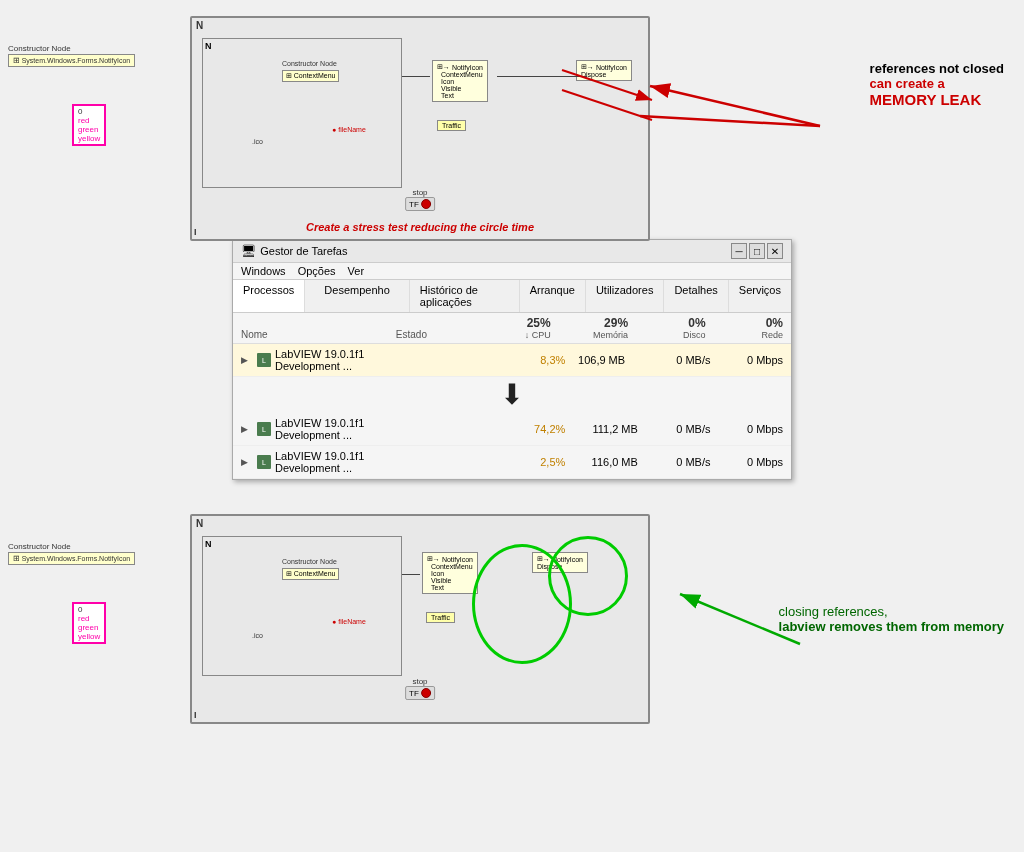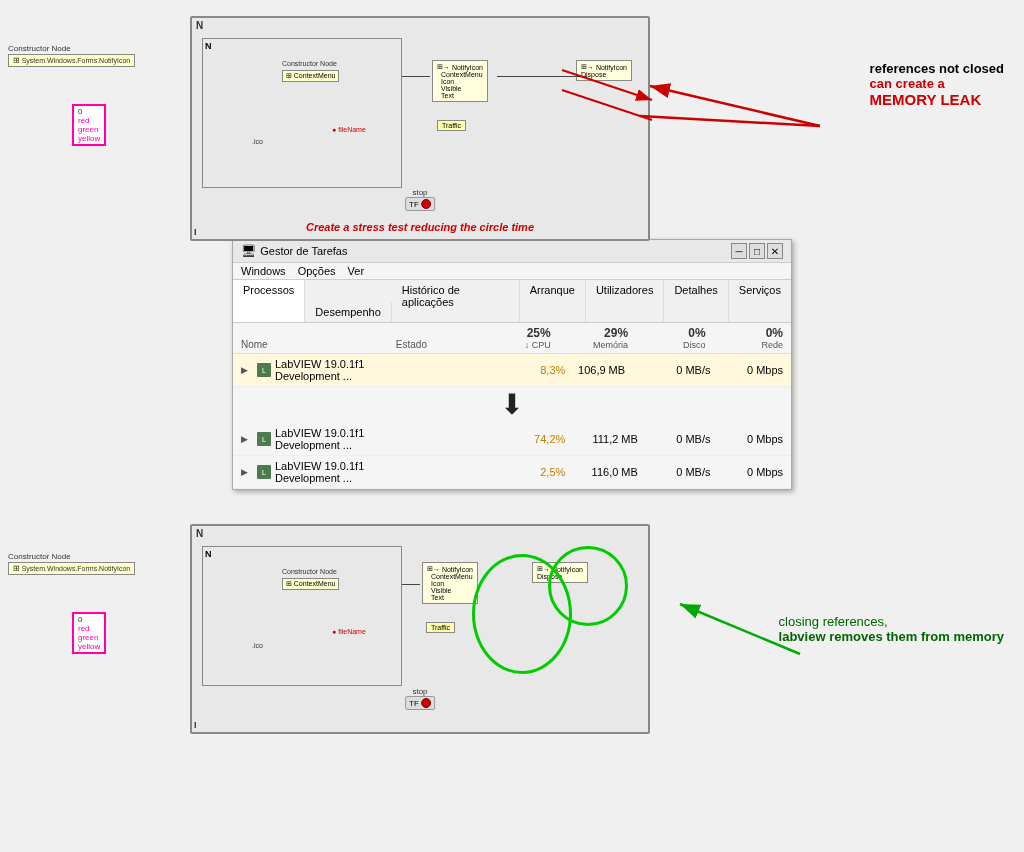--- a/index.html
+++ b/index.html
@@ -138,21 +138,21 @@
       </div>
 
       <div style="padding:2px 8px; border-bottom:1px solid #ccc; display:flex; gap:12px; font-size:11px;">
         <span style="cursor:pointer;">Windows</span>
         <span style="cursor:pointer;">Opções</span>
         <span style="cursor:pointer;">Ver</span>
       </div>
 
       <div style="display:flex; border-bottom:1px solid #ccc; background:#f0f0f0; font-size:11px; overflow:hidden;">
         <div style="padding:4px 10px; border-right:1px solid #ddd; background:white; border-bottom:1px solid white; margin-bottom:-1px; cursor:pointer;">Processos</div>
-        <div style="padding:4px 10px; border-right:1px solid #ddd; cursor:pointer;margin-top:22px;">Desempenho</div>
+        <div style="padding:4px 19px; border-right:1px solid #ddd; cursor:pointer;">Desempenho</div>
         <div style="padding:4px 10px; border-right:1px solid #ddd; cursor:pointer;">Histórico de aplicações</div>
         <div style="padding:4px 10px; border-right:1px solid #ddd; cursor:pointer;">Arranque</div>
         <div style="padding:4px 10px; border-right:1px solid #ddd; cursor:pointer;">Utilizadores</div>
         <div style="padding:4px 10px; border-right:1px solid #ddd; cursor:pointer;">Detalhes</div>
         <div style="padding:4px 10px; cursor:pointer;">Serviços</div>
       </div>
 
       <div style="display:flex; padding:3px 8px; border-bottom:1px solid #ddd; font-size:10px; align-items:flex-end;">
         <div style="flex:2; color:#555;">Nome</div>
         <div style="flex:1; color:#555;">Estado</div>

